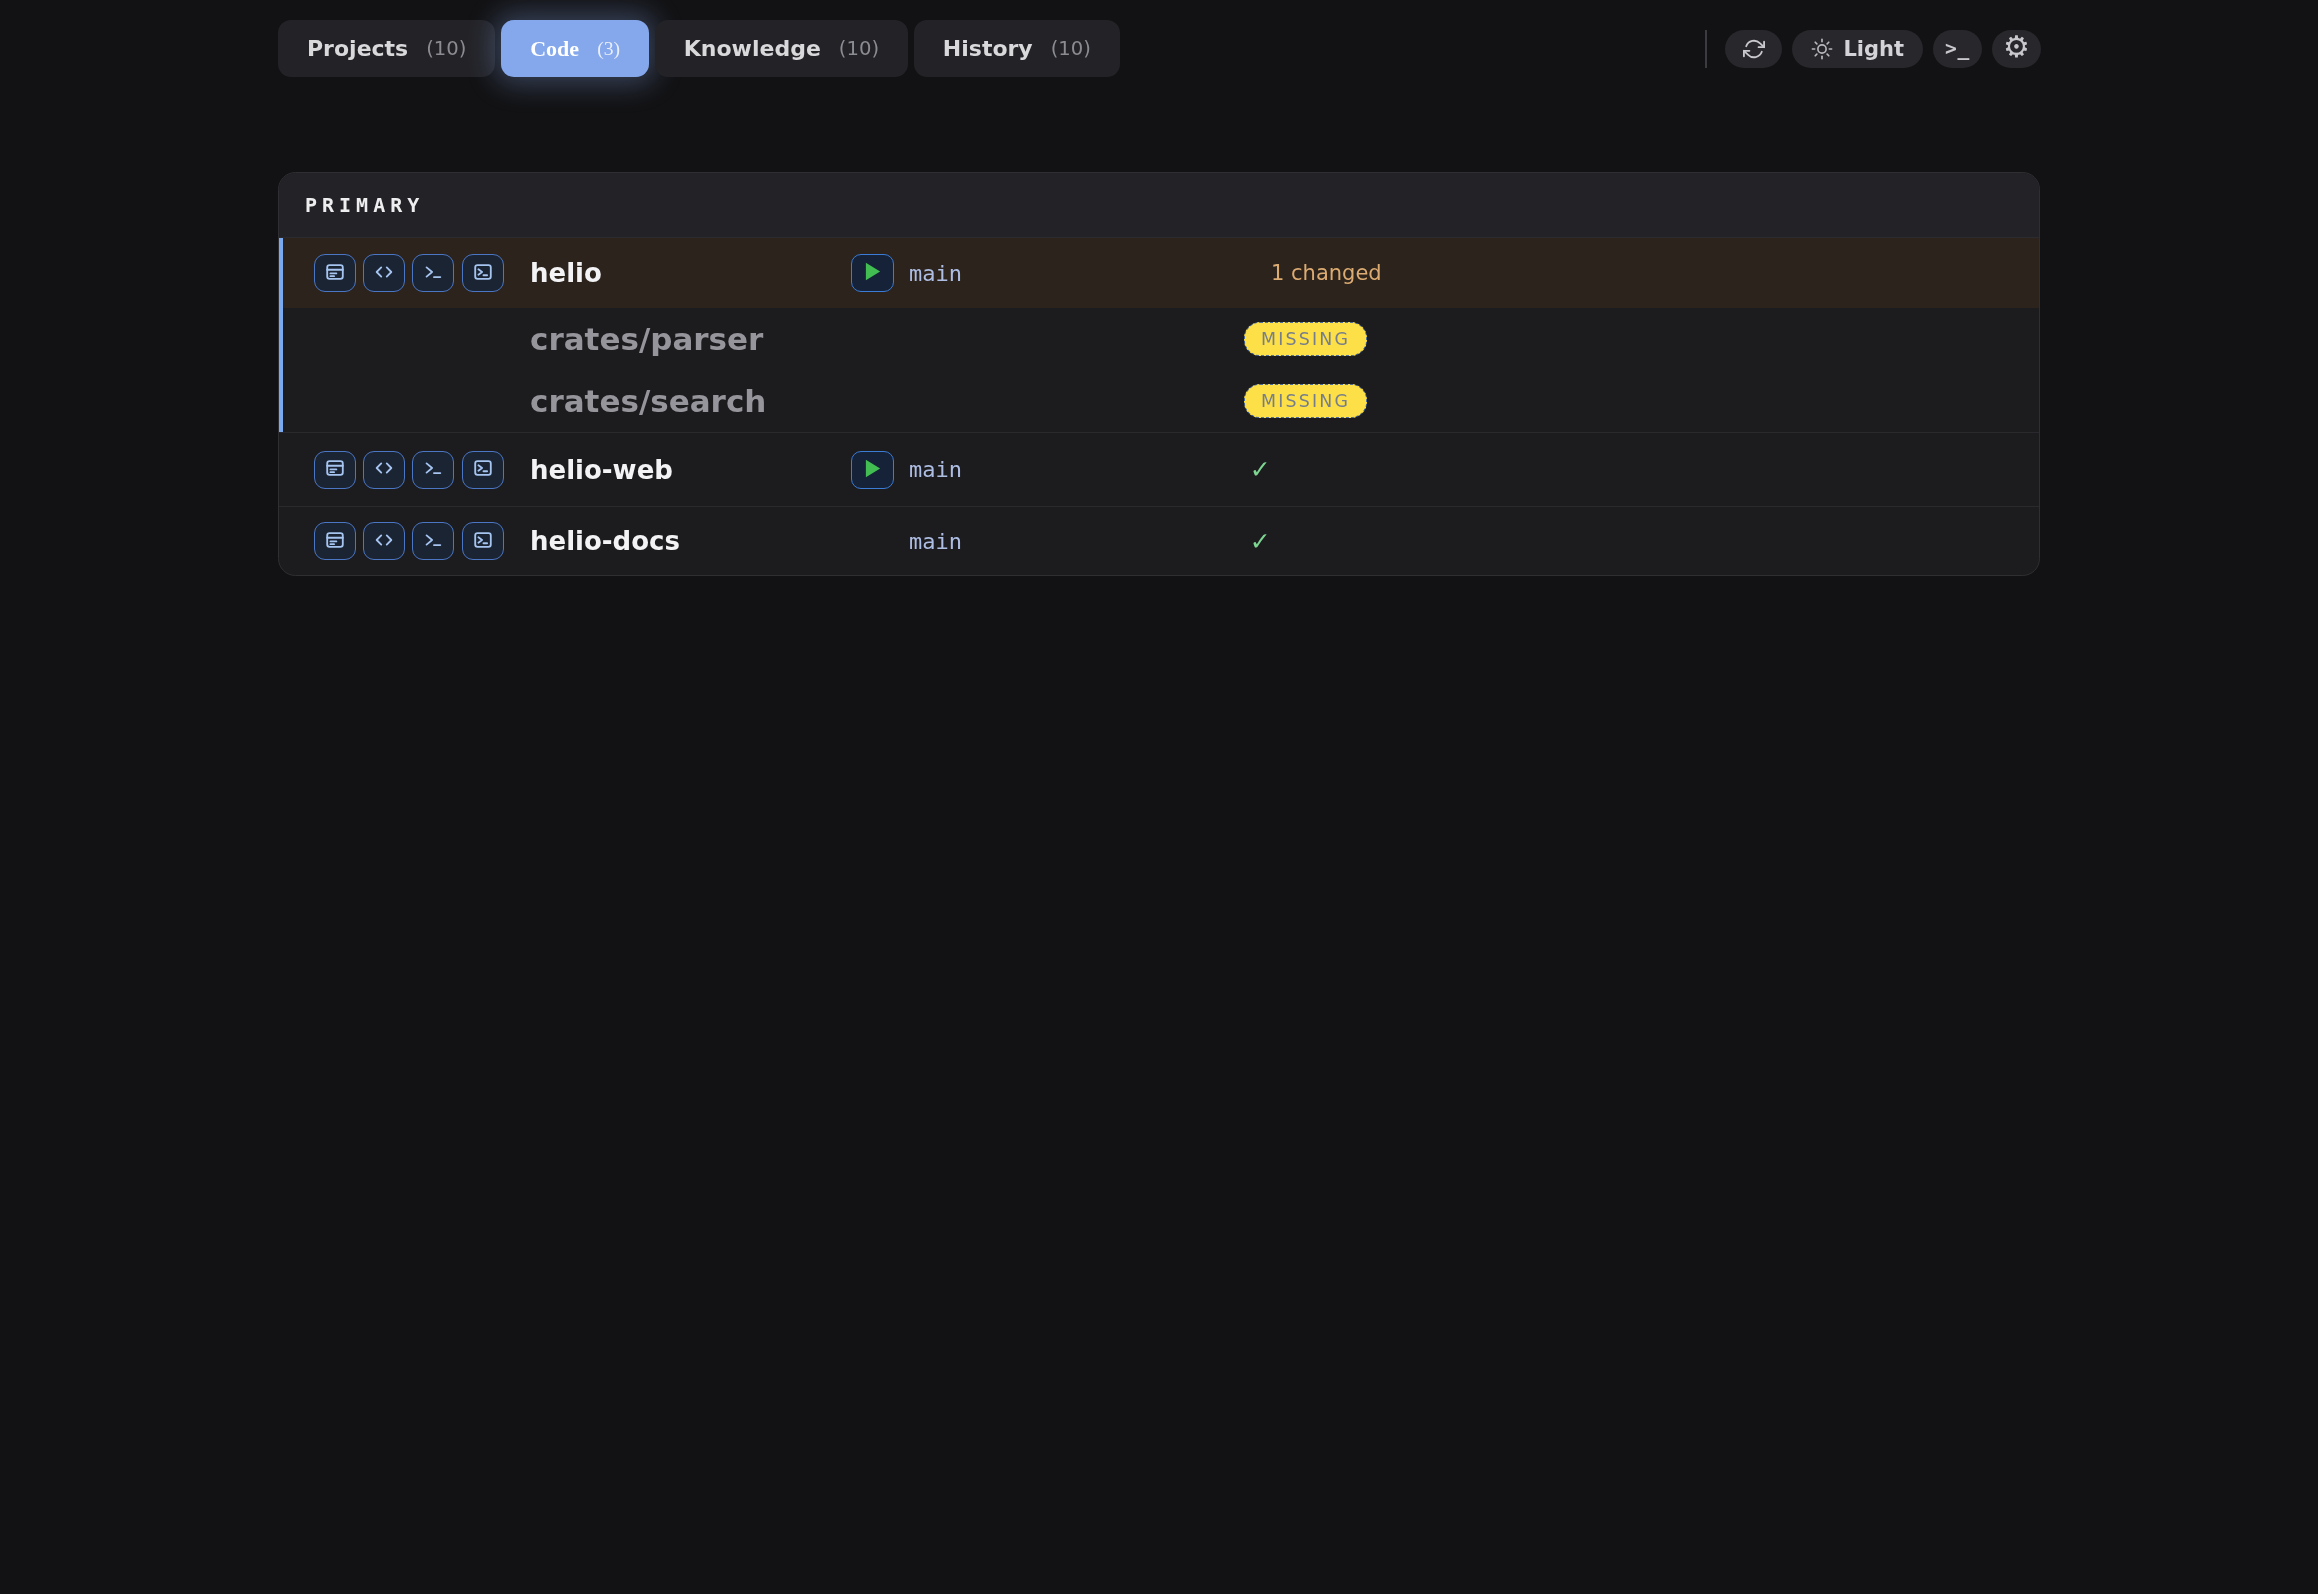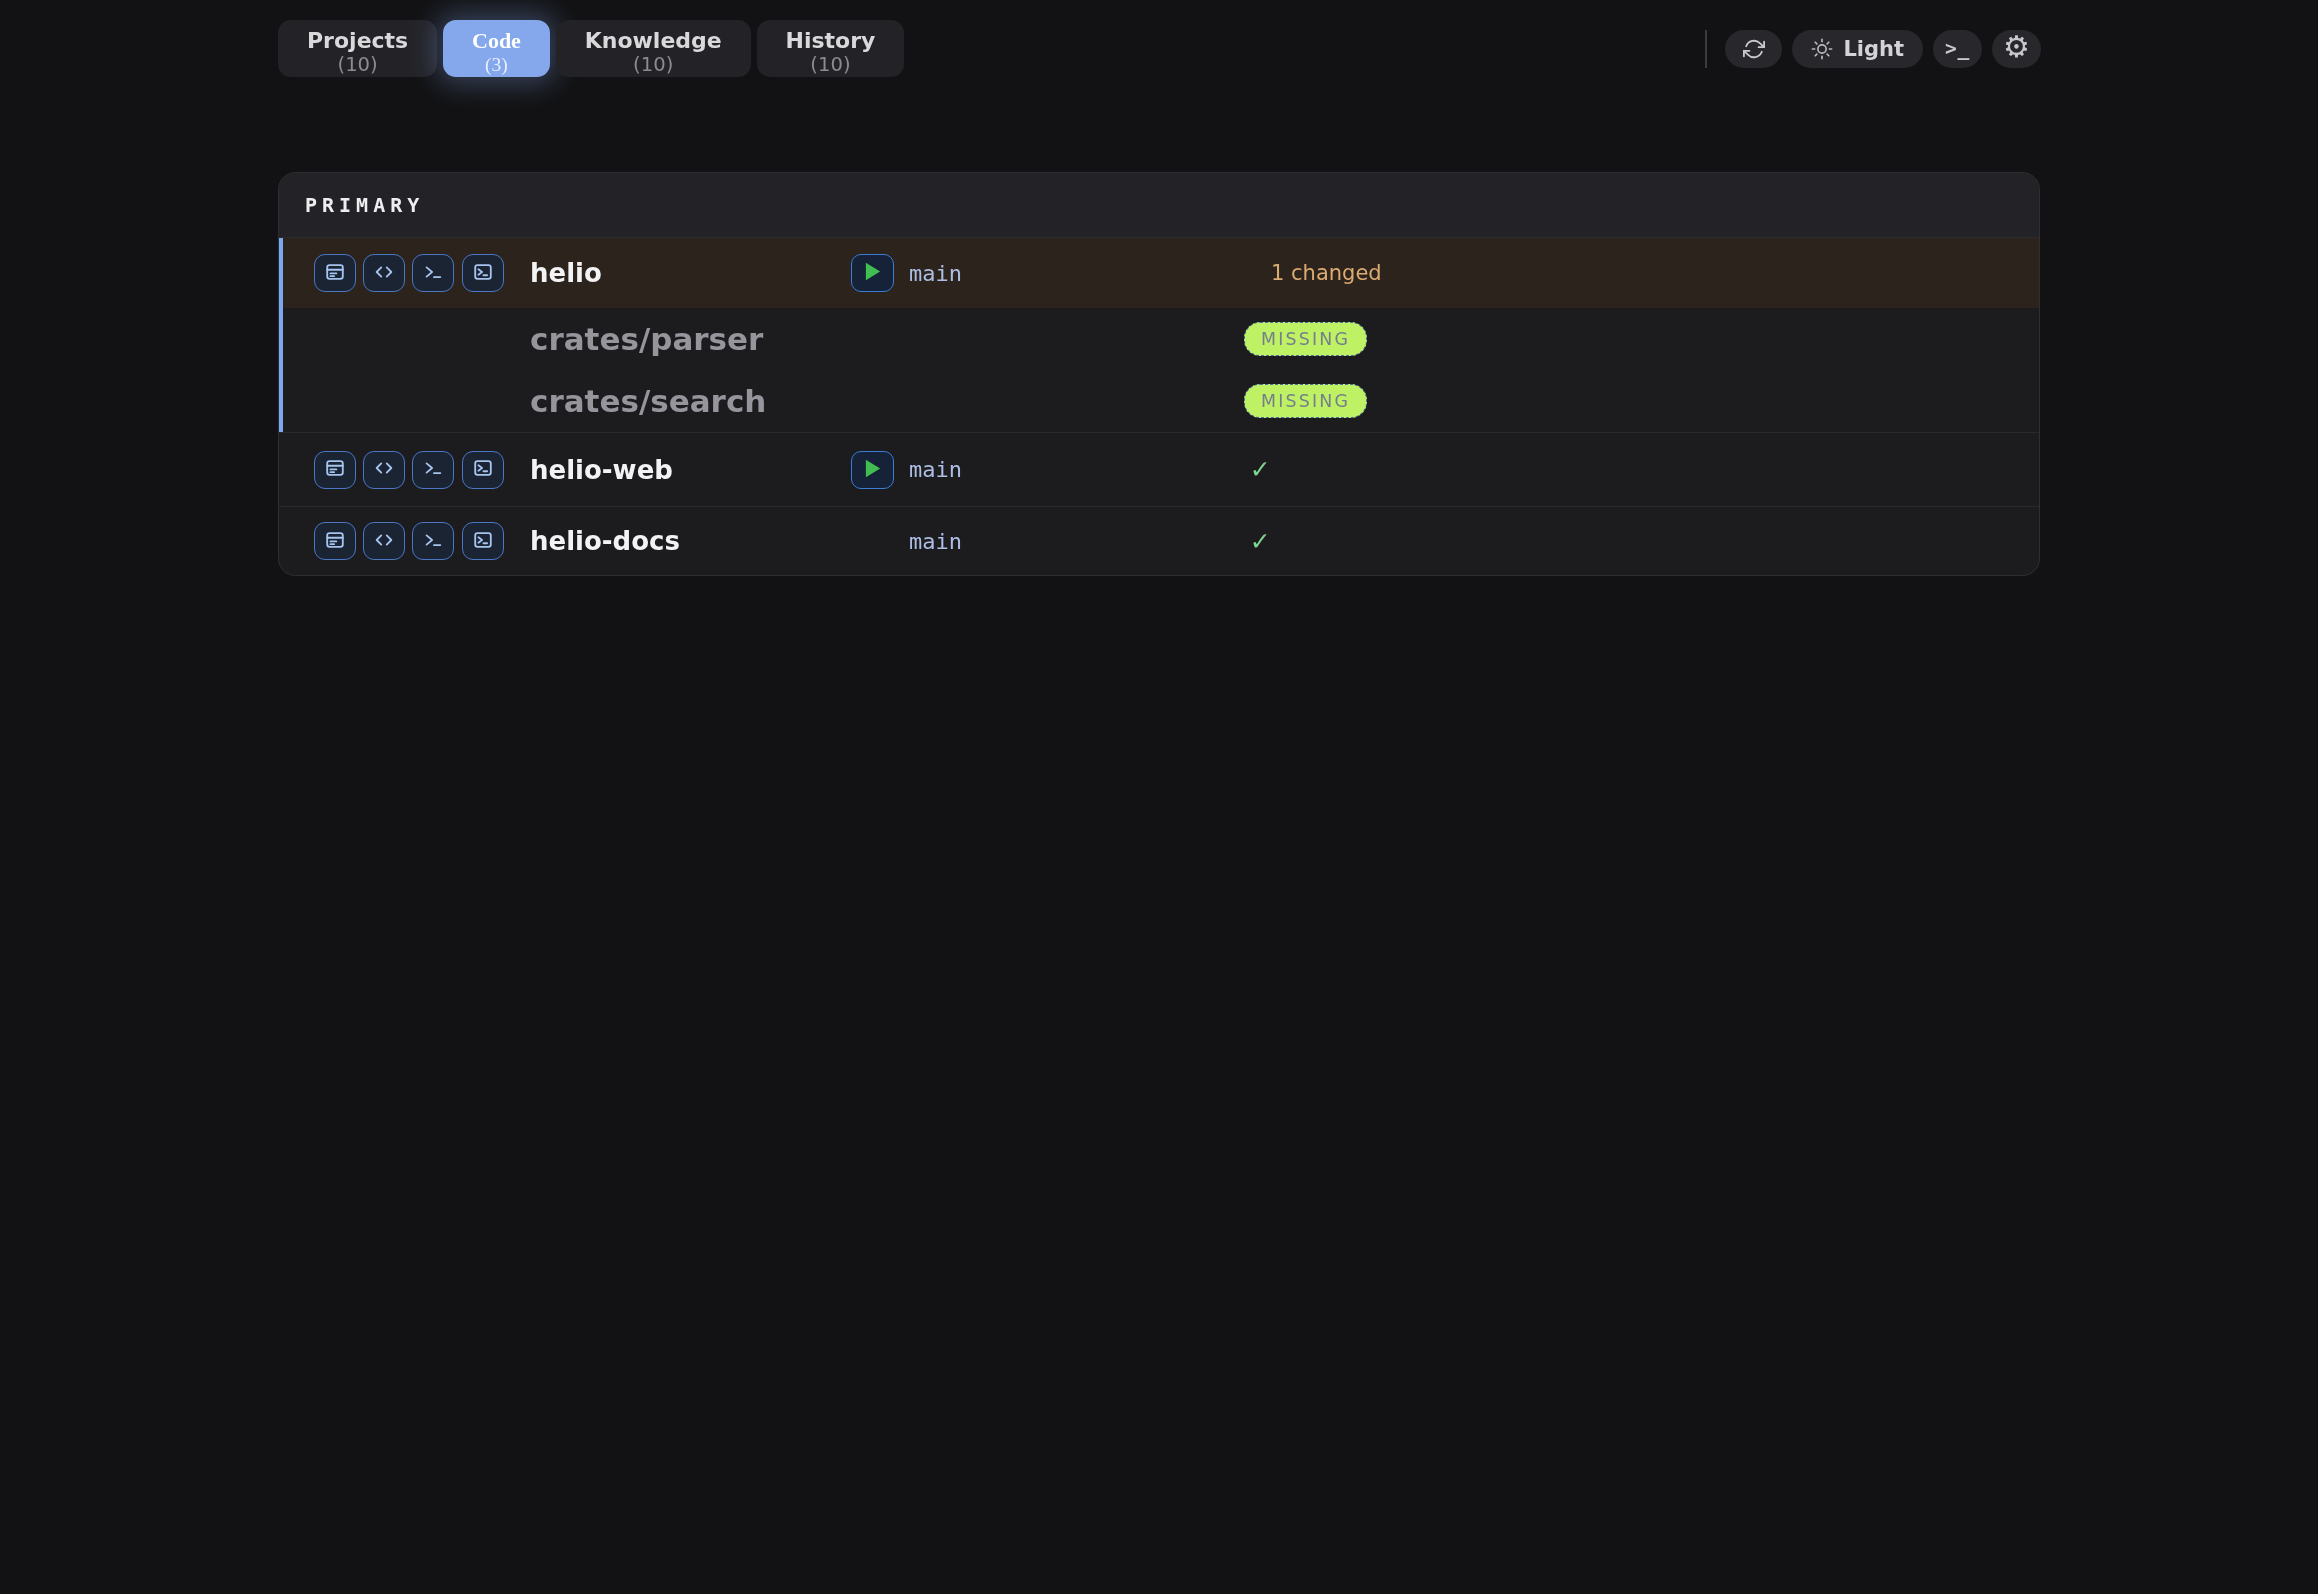--- a/index.html
+++ b/index.html
@@ -14,22 +14,22 @@
   .mono { font-family: "DejaVu Sans Mono", "Liberation Mono", monospace; }
 
   
   .topbar {
     position: absolute; left: 278px; right: 278px; top: 20px; height: 57px;
     display: flex; align-items: center;
   }
   .tabs { display: flex; gap: 5.8px; }
   .tab {
     height: 57px; border-radius: 13px; background: #232327;
-    display: flex; align-items: center; gap: 0; padding: 8px 29px;
-    color: #d9d9dc; font-size: 22px; font-weight: bold; cursor: pointer; flex-direction: column;
+    display: flex; align-items: center; gap: 18px; padding: 8px 29px;
+    color: #d9d9dc; font-size: 22px; font-weight: bold; cursor: pointer;
   }
   .tab .count { color: #8b8b92; font-weight: normal; font-size: 19.6px; }
   .tab.active {
     background: #85a8ec; color: #ffffff;
     box-shadow: 0 0 27.5px 7.2px rgba(133,168,236,0.32);
     font-family: Liberation Serif, serif;
   }
   .tab.active .count { color: #e8eefb; }
 
   .topbar-right { margin-left: auto; display: flex; align-items: center; gap: 10px; }
@@ -83,21 +83,21 @@
   .play-btn {
     width: 43px; height: 38px; border-radius: 10px;
     background: #152238; border: 1.4px solid #3b7cd6;
     display: flex; align-items: center; justify-content: center; cursor: pointer;
   }
   .branch-label { font-family: "DejaVu Sans Mono", "Liberation Mono", monospace; font-size: 22px; color: #aebde3; }
   .cell-status { flex: 1; display: flex; align-items: center; }
   .status-changed { color: #dcab72; font-size: 21px; margin-left: 27px; }
   .status-check { color: #7ed491; font-size: 25px; margin-left: 5.8px; }
   .missing-badge {
-    border: 1.4px dashed #4d6c9e; border-radius: 16px; background: #bef264;
+    border: 1.4px dashed #4d6c9e; border-radius: 16px; background: #fde047;
     color: #767e8c; font-size: 17.4px; letter-spacing: 2.2px; padding: 5.8px 16px;
   }
 </style>
 </head>
 <body>
 
 <div class="topbar">
   <div class="tabs">
     <div class="tab">
       <span>Projects</span>

